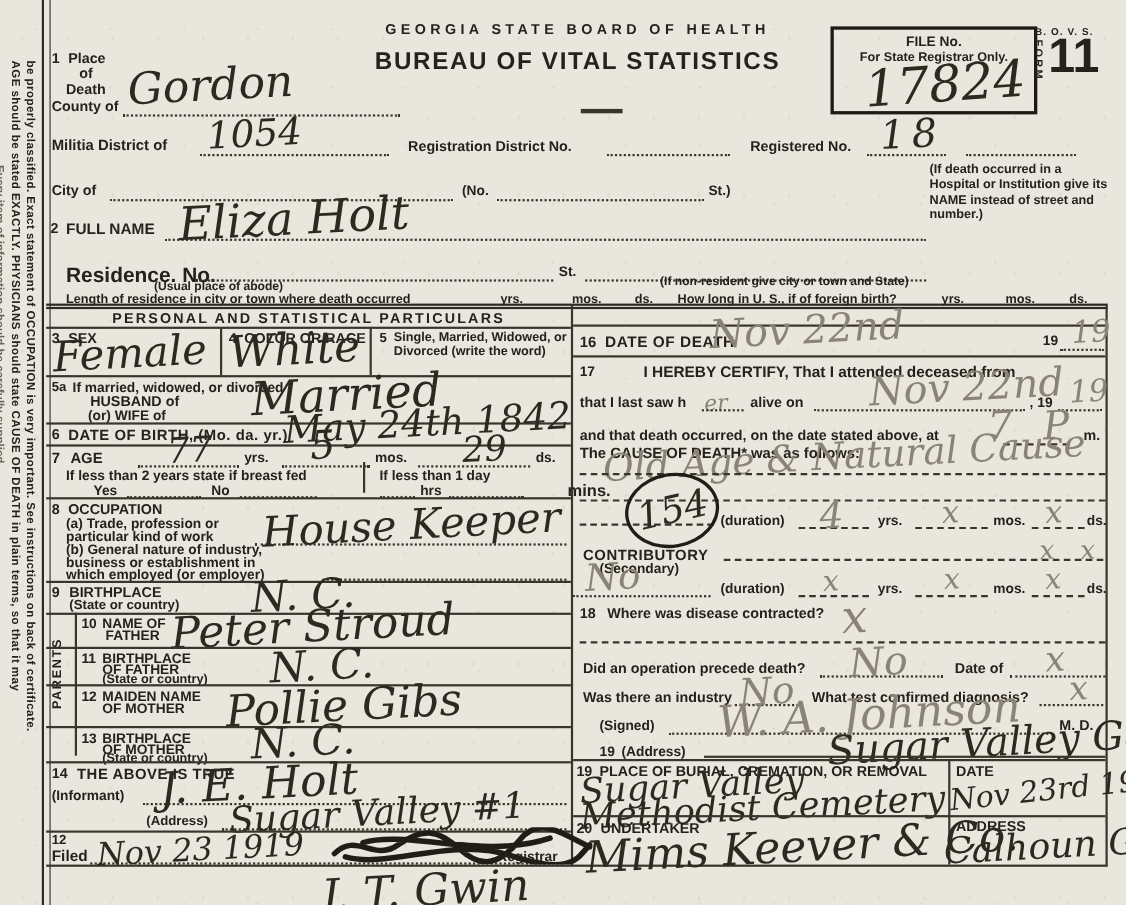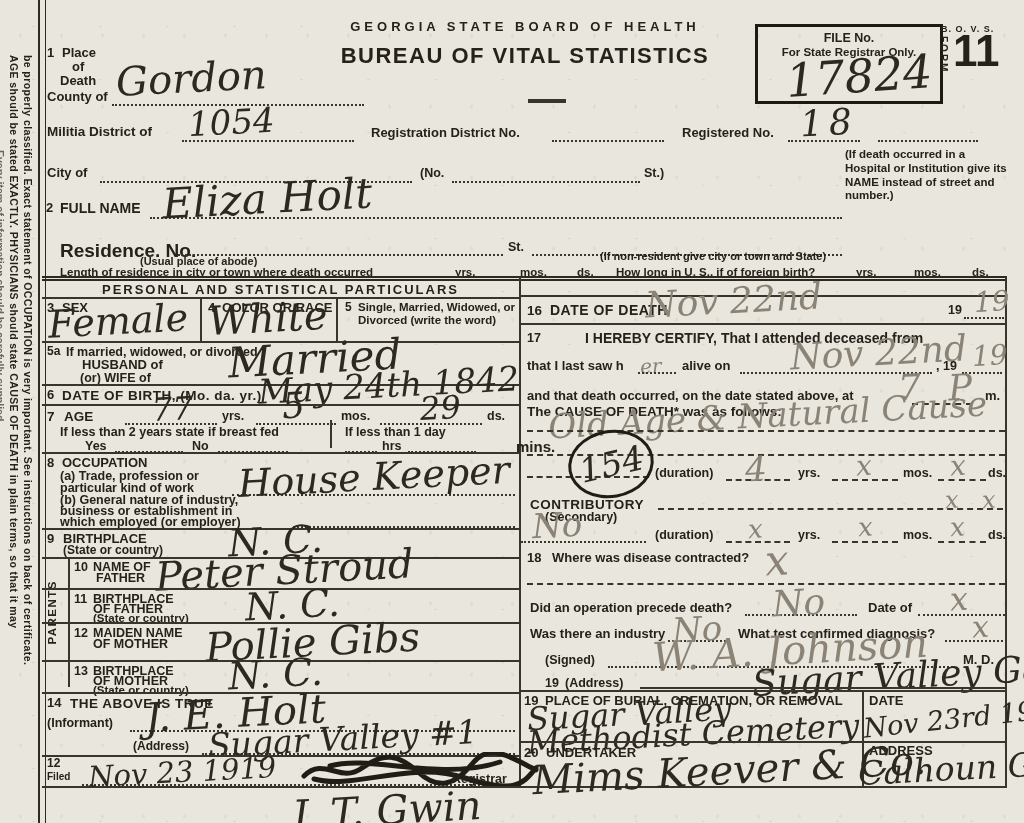--- a/index.html
+++ b/index.html
@@ -202,21 +202,21 @@
   <span class="a p" style="left:70px;top:696px;font-size:13.5px;letter-spacing:.5px;">THE ABOVE IS TRUE</span>
   <span class="a p" style="left:47px;top:716px;font-size:12.5px;">(Informant)</span>
   <i class="a dot" style="left:130px;top:728px;width:385px;"></i>
   <span class="a hw" style="left:145px;top:693px;font-size:40px;">J. E. Holt</span>
   <span class="a p" style="left:133px;top:740px;font-size:12px;">(Address)</span>
   <i class="a dot" style="left:202px;top:751px;width:313px;"></i>
   <span class="a hw" style="left:208px;top:722px;font-size:33px;">Sugar Valley #1</span>
   <i class="a sl" style="left:42px;top:755px;width:477px;height:1.5px;"></i>
 
   <span class="a p" style="left:47px;top:757px;font-size:12px;">12</span>
-  <span class="a p" style="left:47px;top:771px;font-size:10px;">Filed</span>
+  <span class="a p" style="left:47px;top:771px;font-size:14px;">Filed</span>
   <i class="a dot" style="left:82px;top:782px;width:430px;"></i>
   <span class="a hw" style="left:88px;top:758px;font-size:29px;">Nov 23 1919</span>
   <svg class="a" style="left:300px;top:752px;" width="240" height="34" viewBox="0 0 240 34">
     <path d="M4 24 C 24 4, 40 32, 62 16 S 98 2, 118 20 S 154 34, 172 12 S 208 4, 236 18 M14 27 C 55 38, 110 8, 165 26 S 225 28, 236 16 M30 14 C 70 2, 140 30, 200 10" stroke="#201c16" stroke-width="5" fill="none" stroke-linecap="round"></path>
   </svg>
   <span class="a p" style="left:452px;top:772px;font-size:12.5px;">Registrar</span>
   <span class="a hw" style="left:292px;top:790px;font-size:40px;">J. T. Gwin</span>
 
   <span class="a p" style="left:527px;top:303px;font-size:13.5px;">16</span>
   <span class="a p" style="left:550px;top:303px;font-size:14px;letter-spacing:.5px;">DATE OF DEATH</span>

